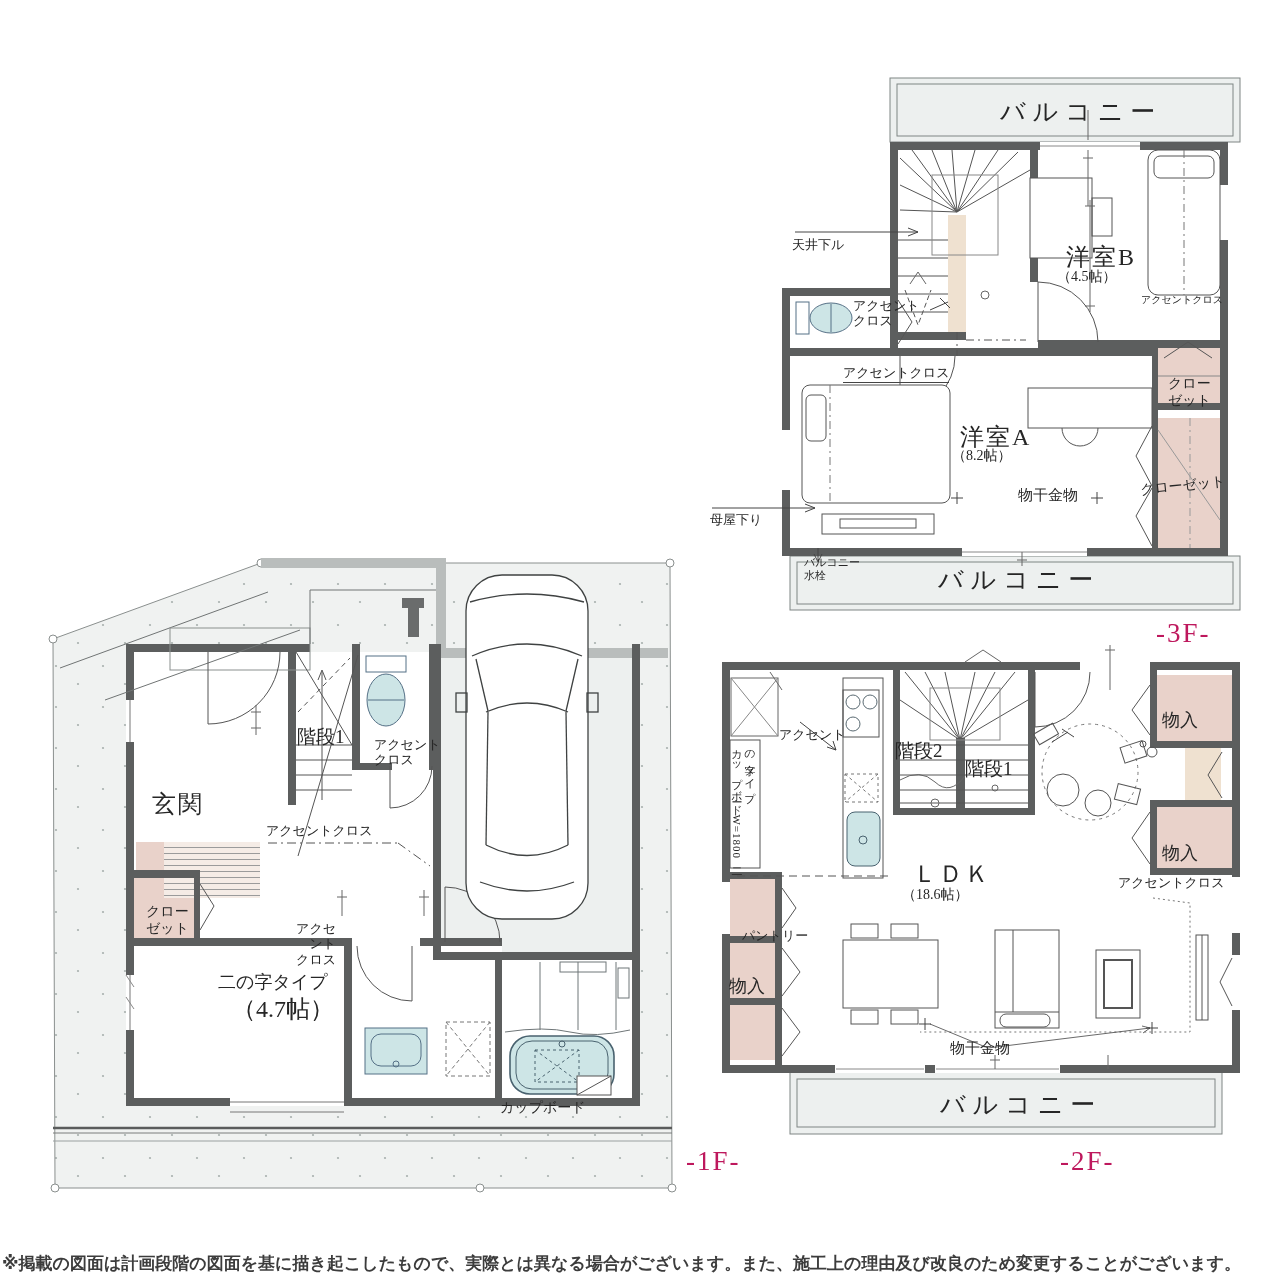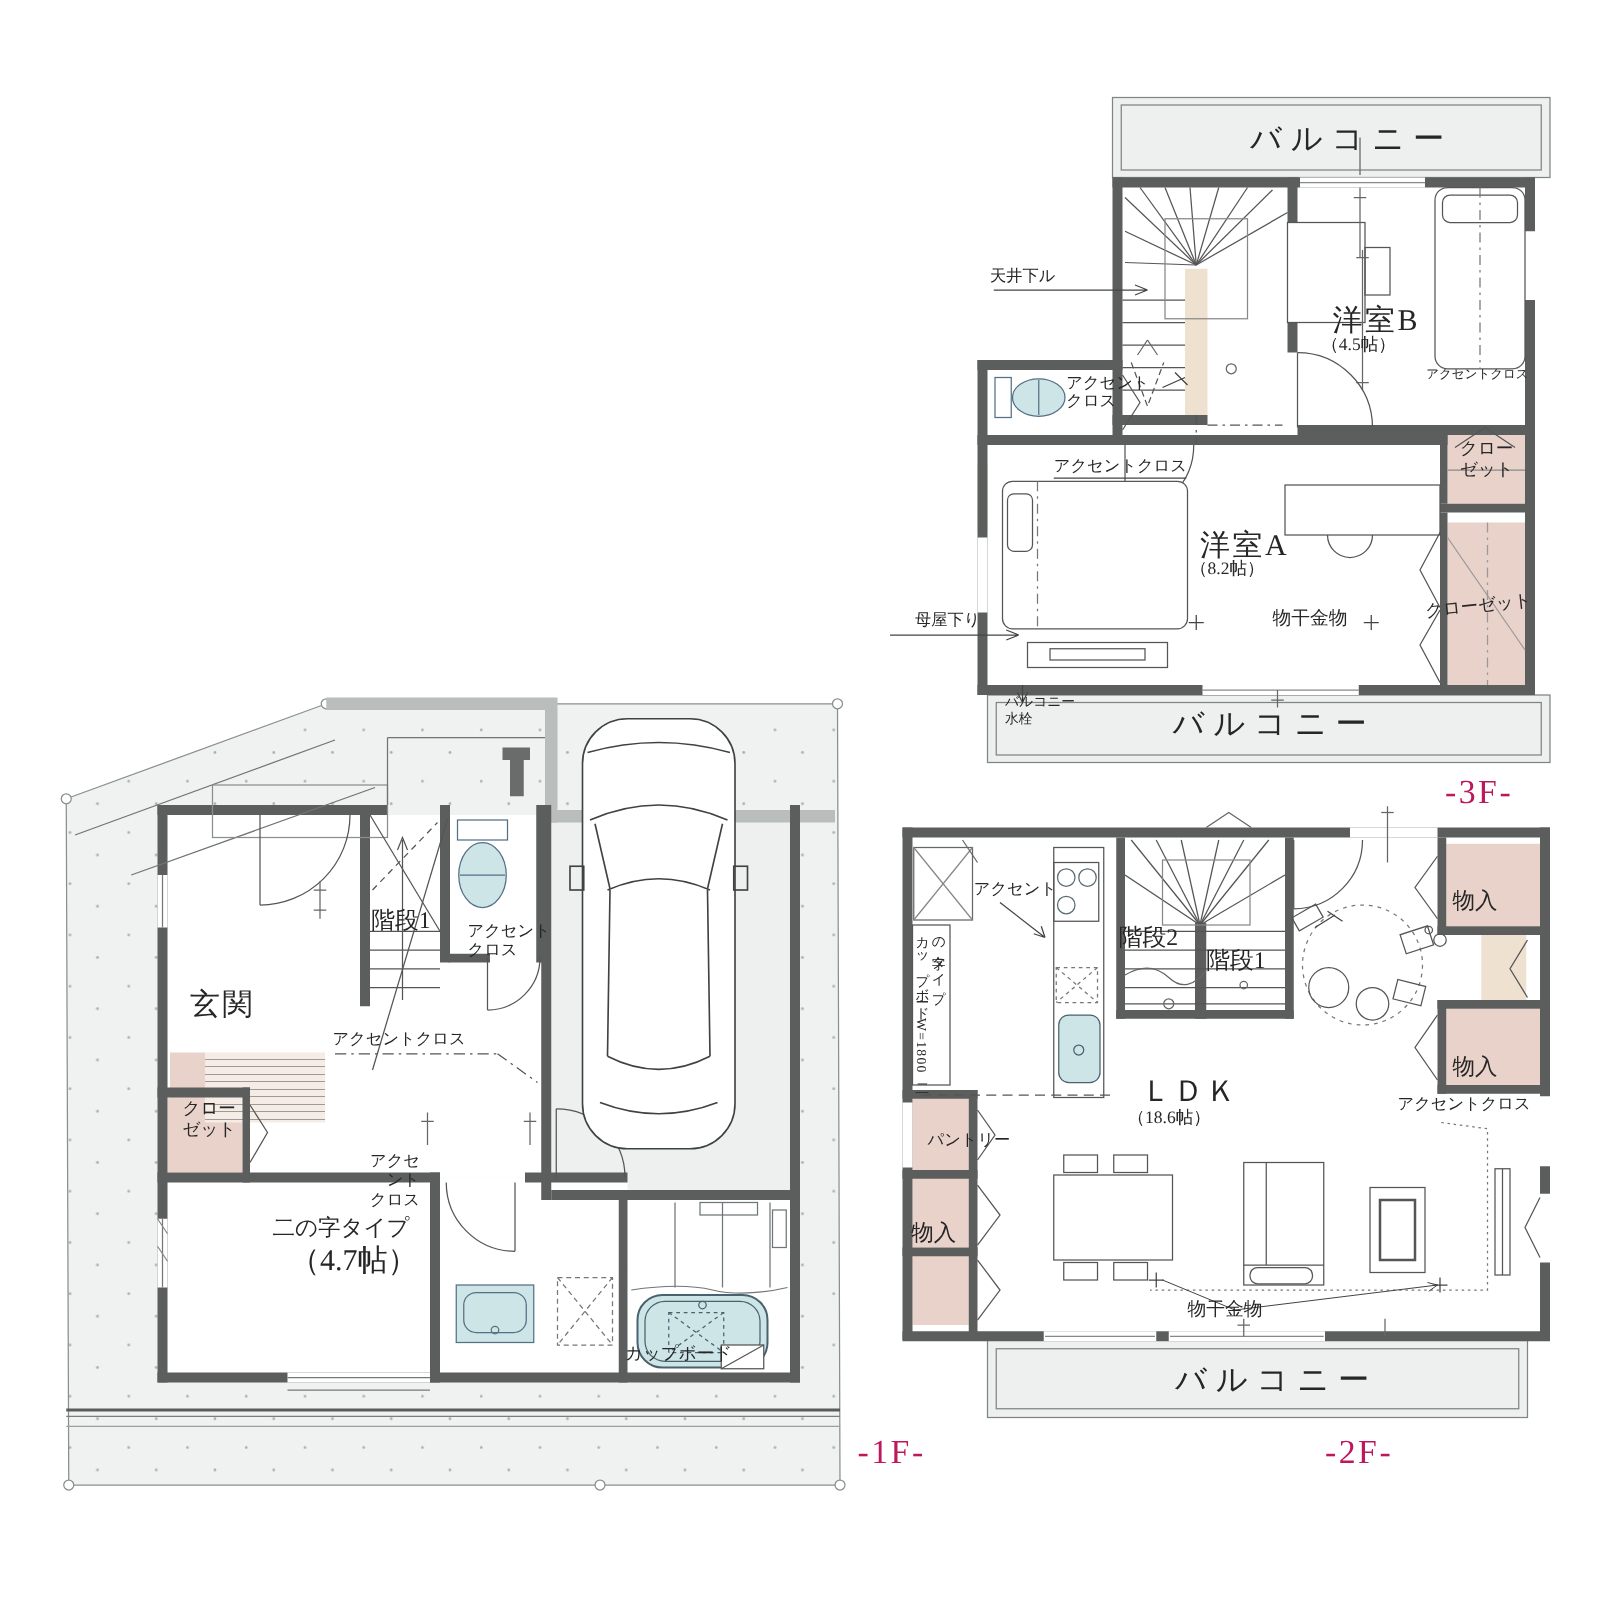--- a/index.html
+++ b/index.html
@@ -11,21 +11,21 @@
   .win{position:absolute;background:#ffffff;}
   .pink{background:#e9d2ca;}
   .beige{background:#efe1d0;}
   .gray{background:#b9bdbc;}
   .roomfill{background:#ffffff;}
   .lbl{position:absolute;color:#262626;line-height:1.18;white-space:pre-line;z-index:6;}
   .big{font-size:24px;letter-spacing:2px;}
   .bal{font-size:25px;letter-spacing:7px;}
   .mid{font-size:19px;}
   .sz{font-size:14px;}
-  .sm{font-size:13px;}
+  .sm{font-size:13px;margin-top:24px;}
   .xs{font-size:13px;letter-spacing:0;font-family:Liberation Mono, monospace;}
   .flr{font-size:27px;color:#be185d;letter-spacing:2px;}
   .vert{writing-mode:vertical-lr;text-orientation:mixed;font-size:11px;letter-spacing:1px;}
   .underline{border-bottom:1px solid #444;padding-bottom:1px;}
   #disclaimer{position:absolute;left:2px;top:1252px;width:1278px;font-family:"Liberation Sans","DejaVu Sans",sans-serif;
               font-weight:bold;font-size:17px;color:#3c3c3c;z-index:6;}
 </style>
 </head>
 <body>
 
@@ -469,19 +469,20 @@
   <div class="lbl big" style="left:1066px;top:243px">洋室B</div>
   <div class="lbl sz" style="left:1057px;top:269px">（4.5帖）</div>
   <div class="lbl" style="left:1141px;top:294px;font-size:10px">アクセントクロス</div>
   <div class="lbl sm" style="left:1168px;top:352px;font-size:14px">クロー
 ゼット</div>
   <div class="lbl xs underline" style="left:843px;top:366px">アクセントクロス</div>
   <div class="lbl big" style="left:960px;top:423px">洋室A</div>
   <div class="lbl sz" style="left:952px;top:448px">（8.2帖）</div>
   <div class="lbl" style="left:1018px;top:487px;font-size:15px">物干金物</div>
   <div class="lbl" style="left:1140px;top:478px;font-size:14px;transform:rotate(-6deg)">クローゼット</div>
-  <div class="lbl sm" style="left:732px;top:488px">母屋下り</div>
+  <div class="lbl sm" style="left:710px;top:488px">母屋下り</div>
   <div class="lbl" style="left:804px;top:556px;font-size:11px">バルコニー
 水栓</div>
   <div class="lbl bal" style="left:938px;top:565px">バルコニー</div>
   <div class="lbl flr" style="left:1156px;top:618px">-3F-</div>
 
+  <div id="disclaimer">※掲載の図面は計画段階の図面を基に描き起こしたもので、実際とは異なる場合がございます。また、施工上の理由及び改良のため変更することがございます。</div>
 </div>
 
 </body></html>

